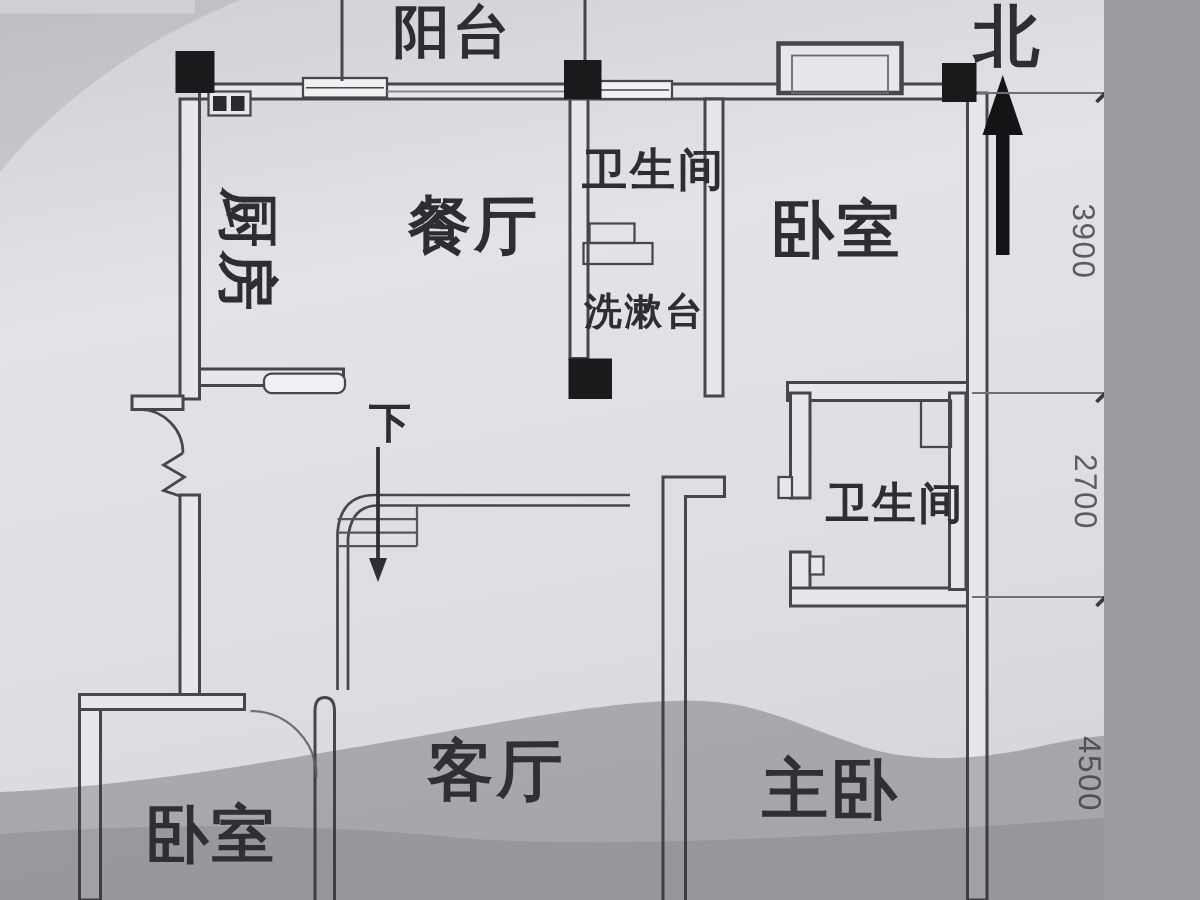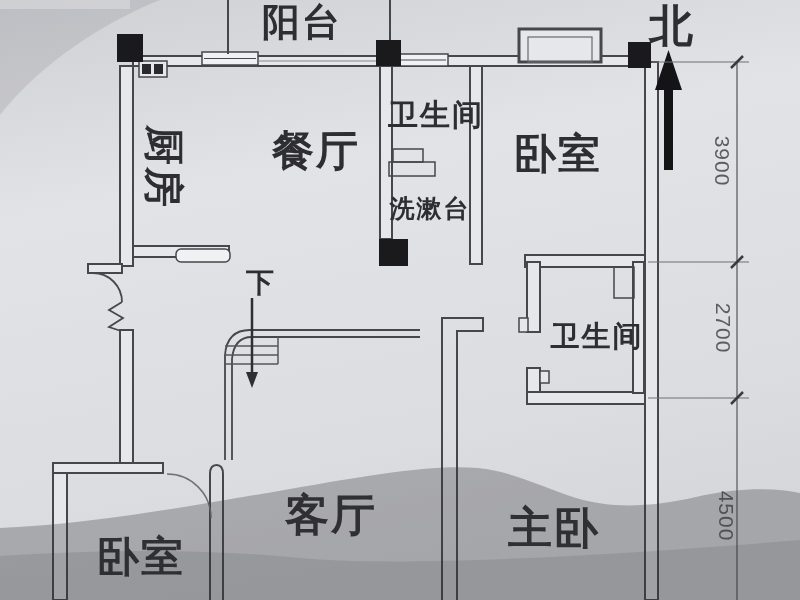--- a/index.html
+++ b/index.html
@@ -1,16 +1,16 @@
 <!DOCTYPE html>
 <html><head>
 <meta charset="utf-8">
 <style>
   html,body{margin:0;padding:0;background:#9a9b9f;}
-  .stage{width:800px;height:600px;position:relative;overflow:hidden;
+  .stage{width:736px;height:600px;position:relative;overflow:hidden;
          font-family:"Liberation Sans", sans-serif;}
   svg{display:block;}
   text{font-family:"Liberation Sans","DejaVu Sans",sans-serif;}
   .room-label{font-weight:bold;fill:#2d2d32;letter-spacing:2px;}
   .dim-label{fill:#5c5c64;font-weight:normal;letter-spacing:1px;}
 </style>
 </head>
 <body>
 
 <div class="stage">

